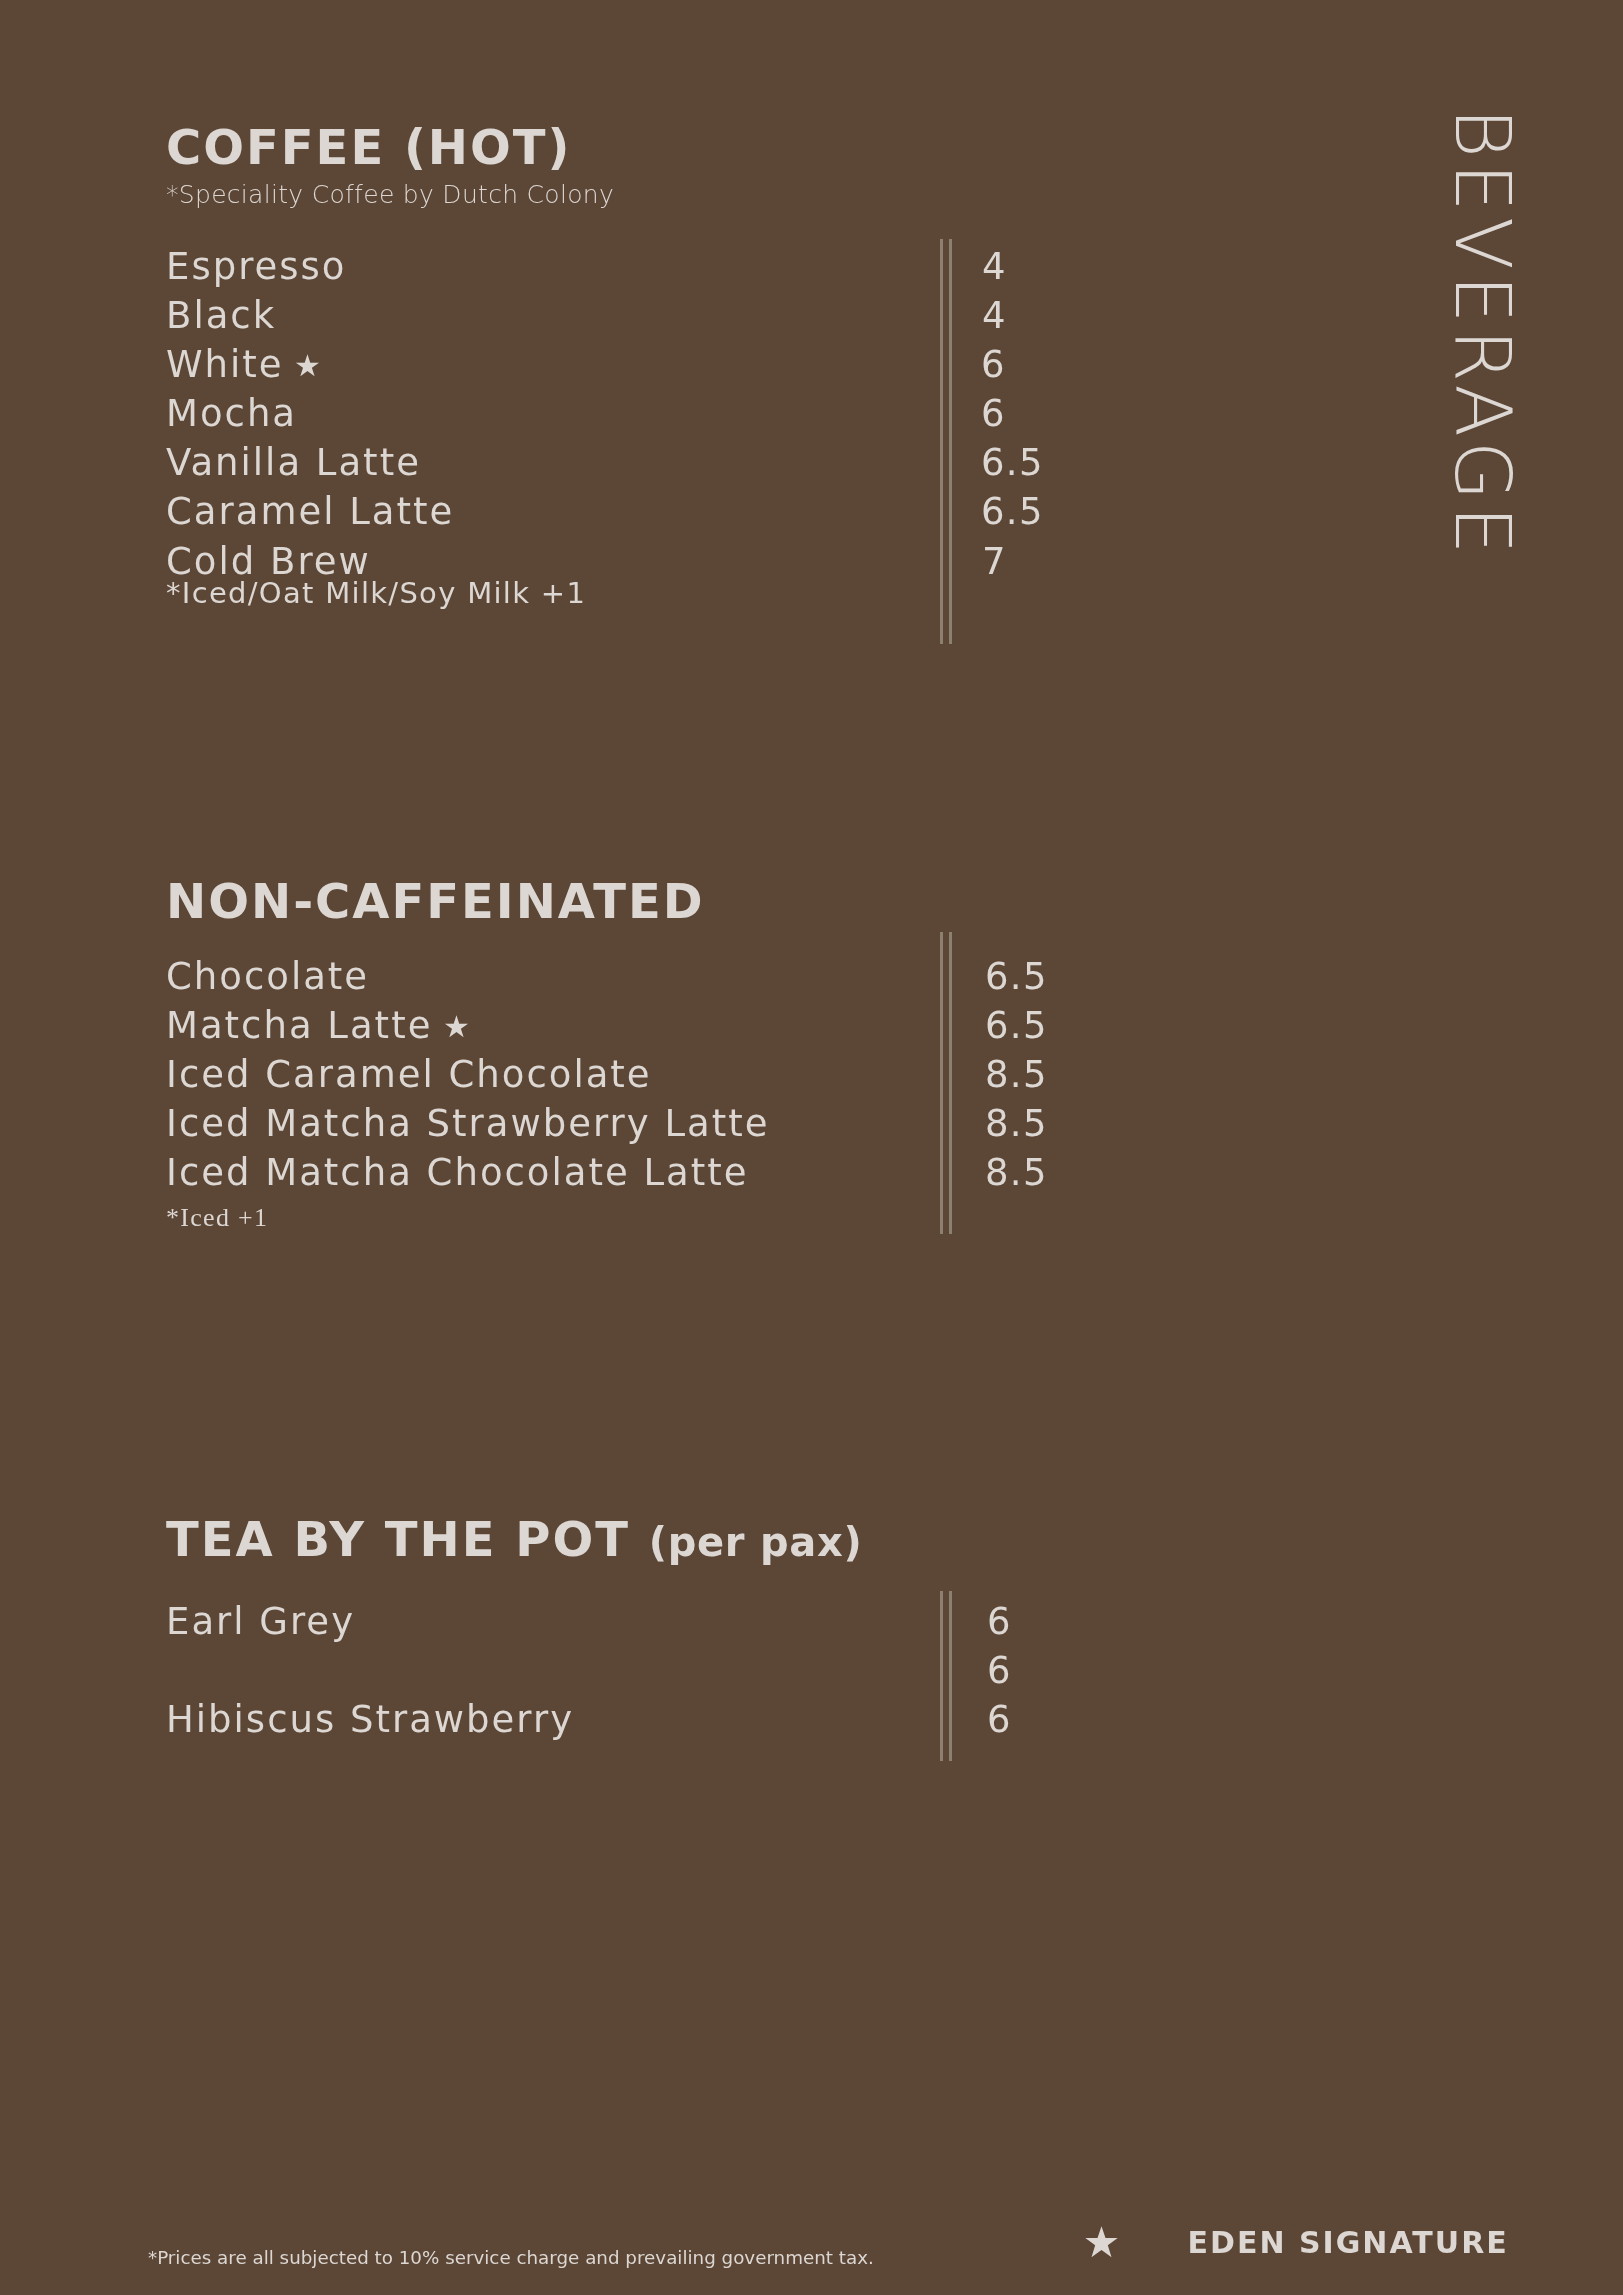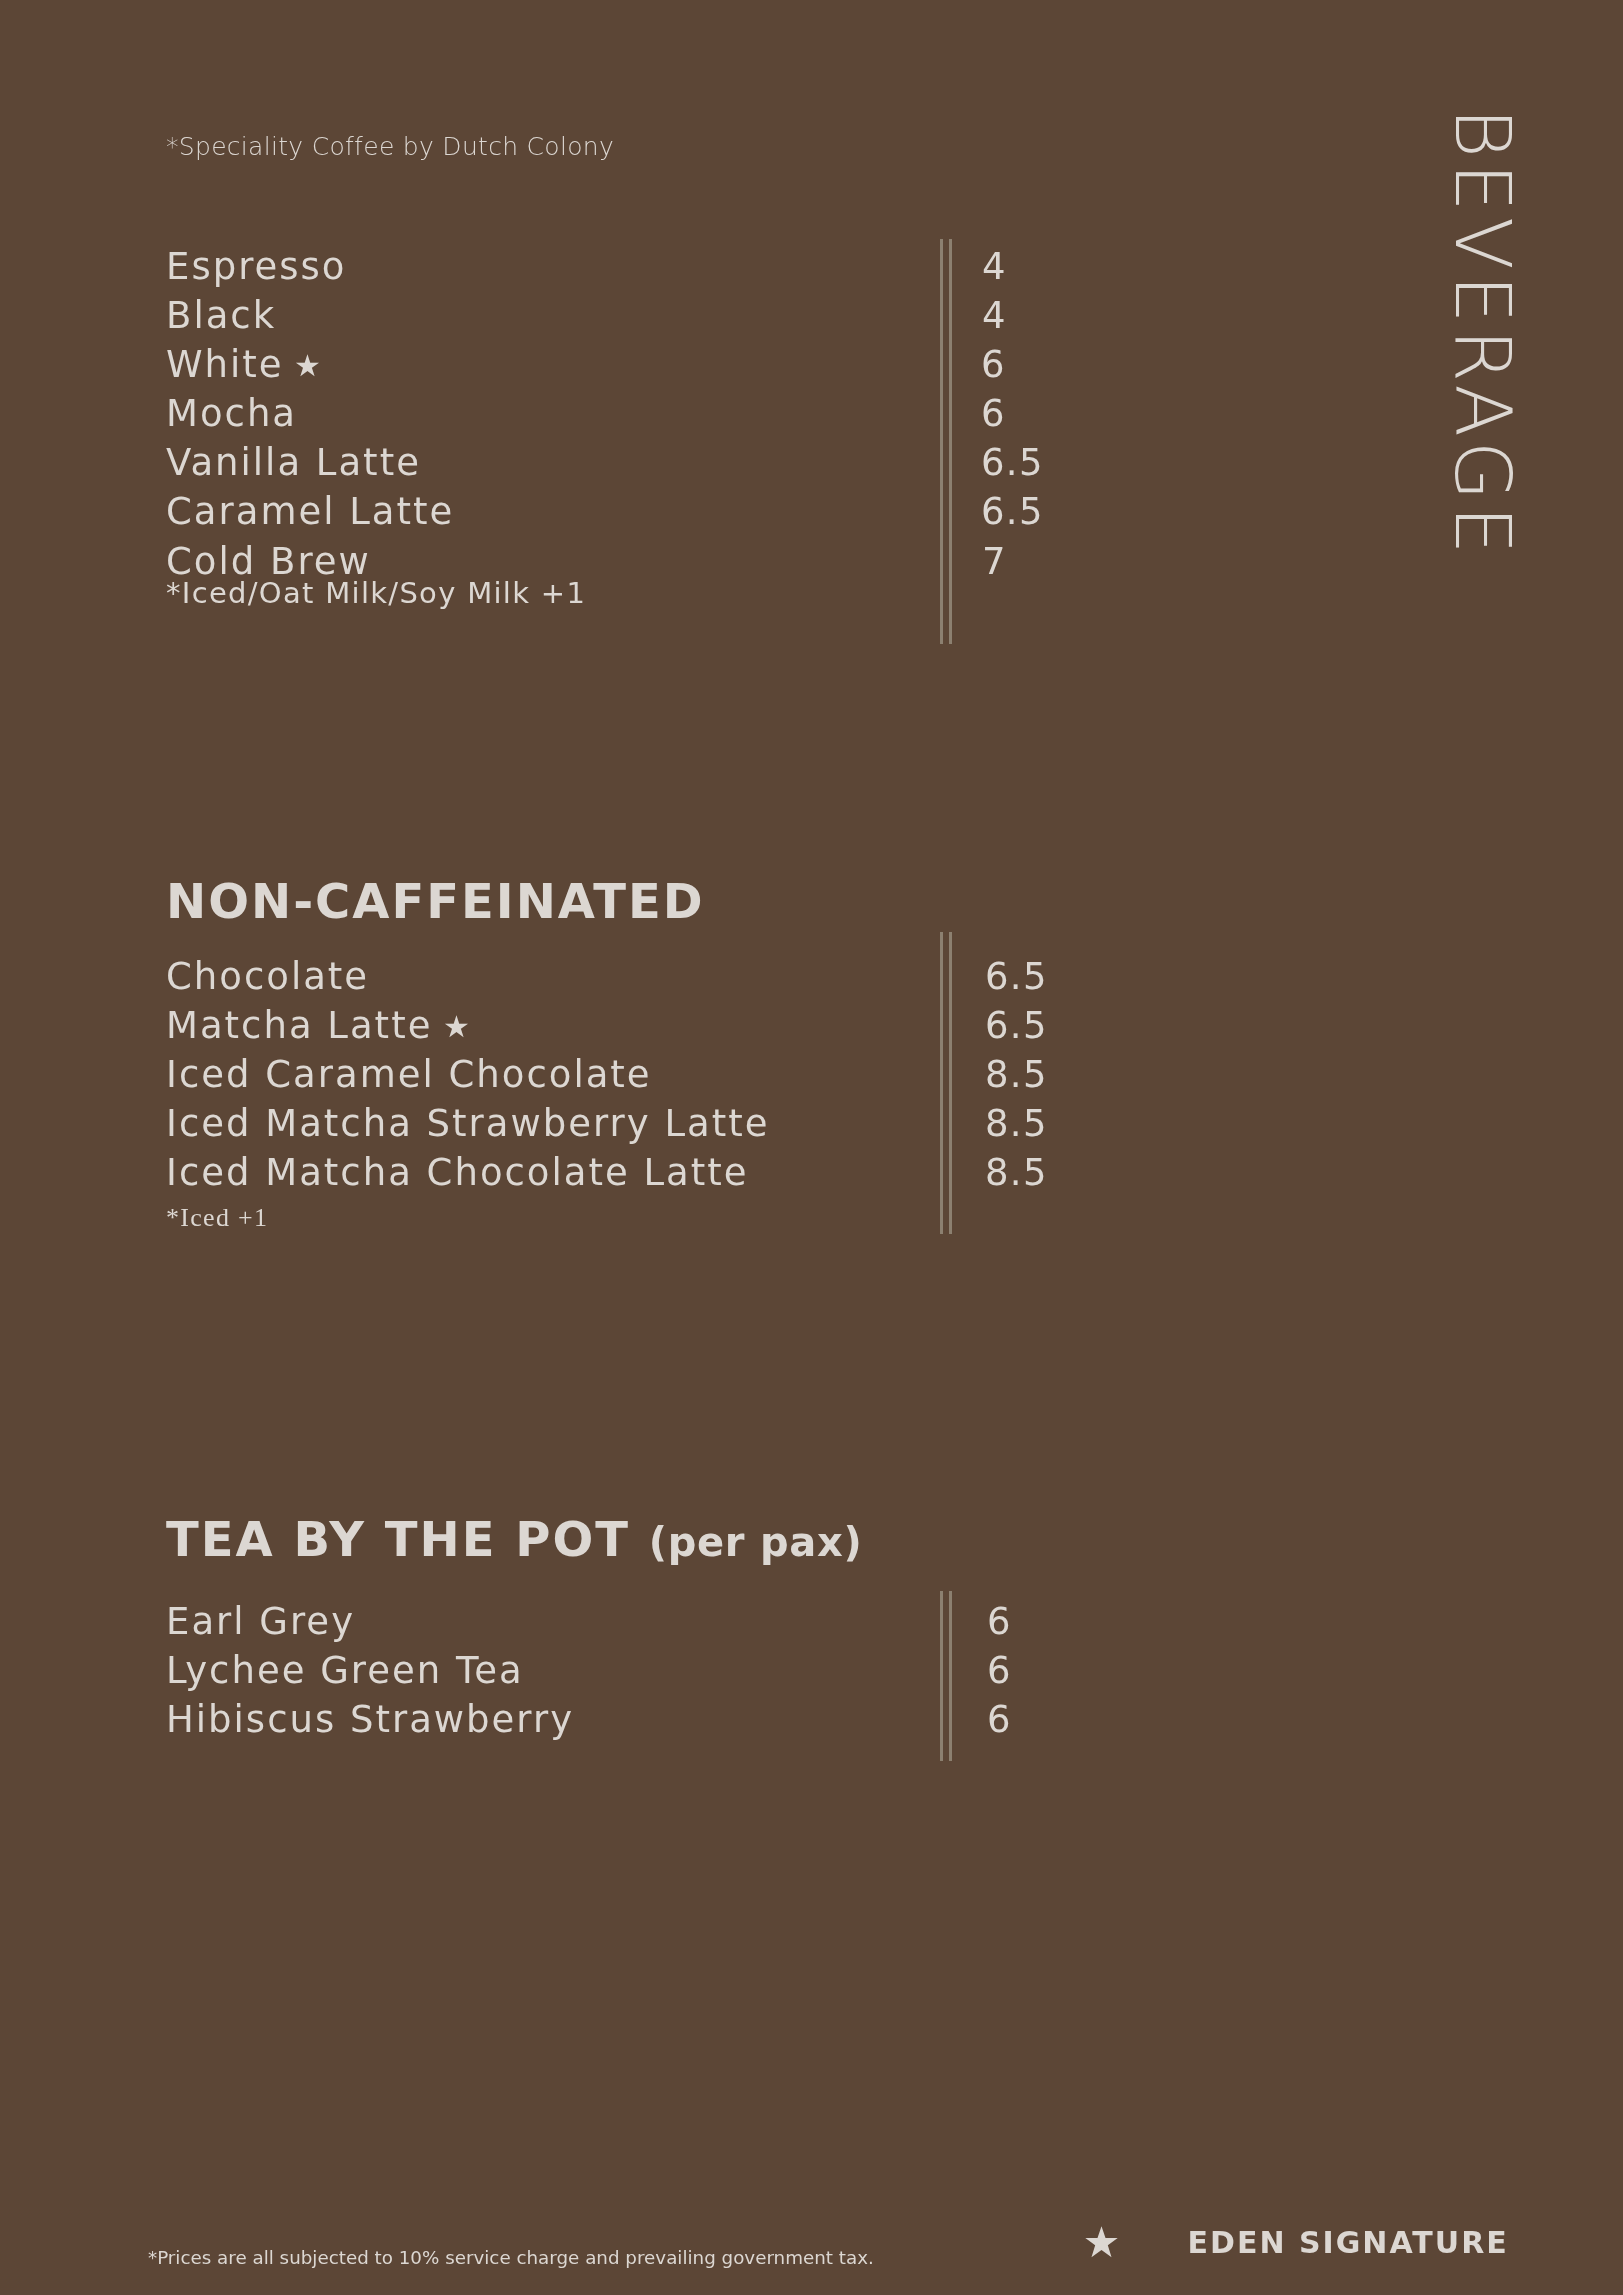--- a/index.html
+++ b/index.html
@@ -134,20 +134,21 @@
   }
 </style>
 </head>
 <body>
 
 <div class="vertical-title">
   <span>BEVERAGE</span>
 </div>
 
 <div class="section" style="top:123px;">
+  <h1 class="section-title">COFFEE (HOT)</h1>
   <div class="section-subtitle">*Speciality Coffee by Dutch Colony</div>
 </div>
 
 <div class="divider" style="left:940px; top:239px; height:405px;"></div>
 <div class="divider" style="left:949px; top:239px; height:405px;"></div>
 
 <div class="menu-row" style="top:242px;">
   <span class="item-name">Espresso</span>
   <span class="item-price" style="left:816px;">4</span>
 </div>
@@ -211,21 +212,20 @@
 </div>
 
 <div class="divider" style="left:940px; top:1591px; height:170px;"></div>
 <div class="divider" style="left:949px; top:1591px; height:170px;"></div>
 
 <div class="menu-row" style="top:1597px;">
   <span class="item-name">Earl Grey</span>
   <span class="item-price" style="left:821px;">6</span>
 </div>
 <div class="menu-row" style="top:1646px;">
-  <span class="item-name">Lychee Green Tea</span>
   <span class="item-price" style="left:821px;">6</span>
 </div>
 <div class="menu-row" style="top:1695px;">
   <span class="item-name">Hibiscus Strawberry</span>
   <span class="item-price" style="left:821px;">6</span>
 </div>
 
 <div class="footer-note">*Prices are all subjected to 10% service charge and prevailing government tax.</div>
 
 <div class="legend">

